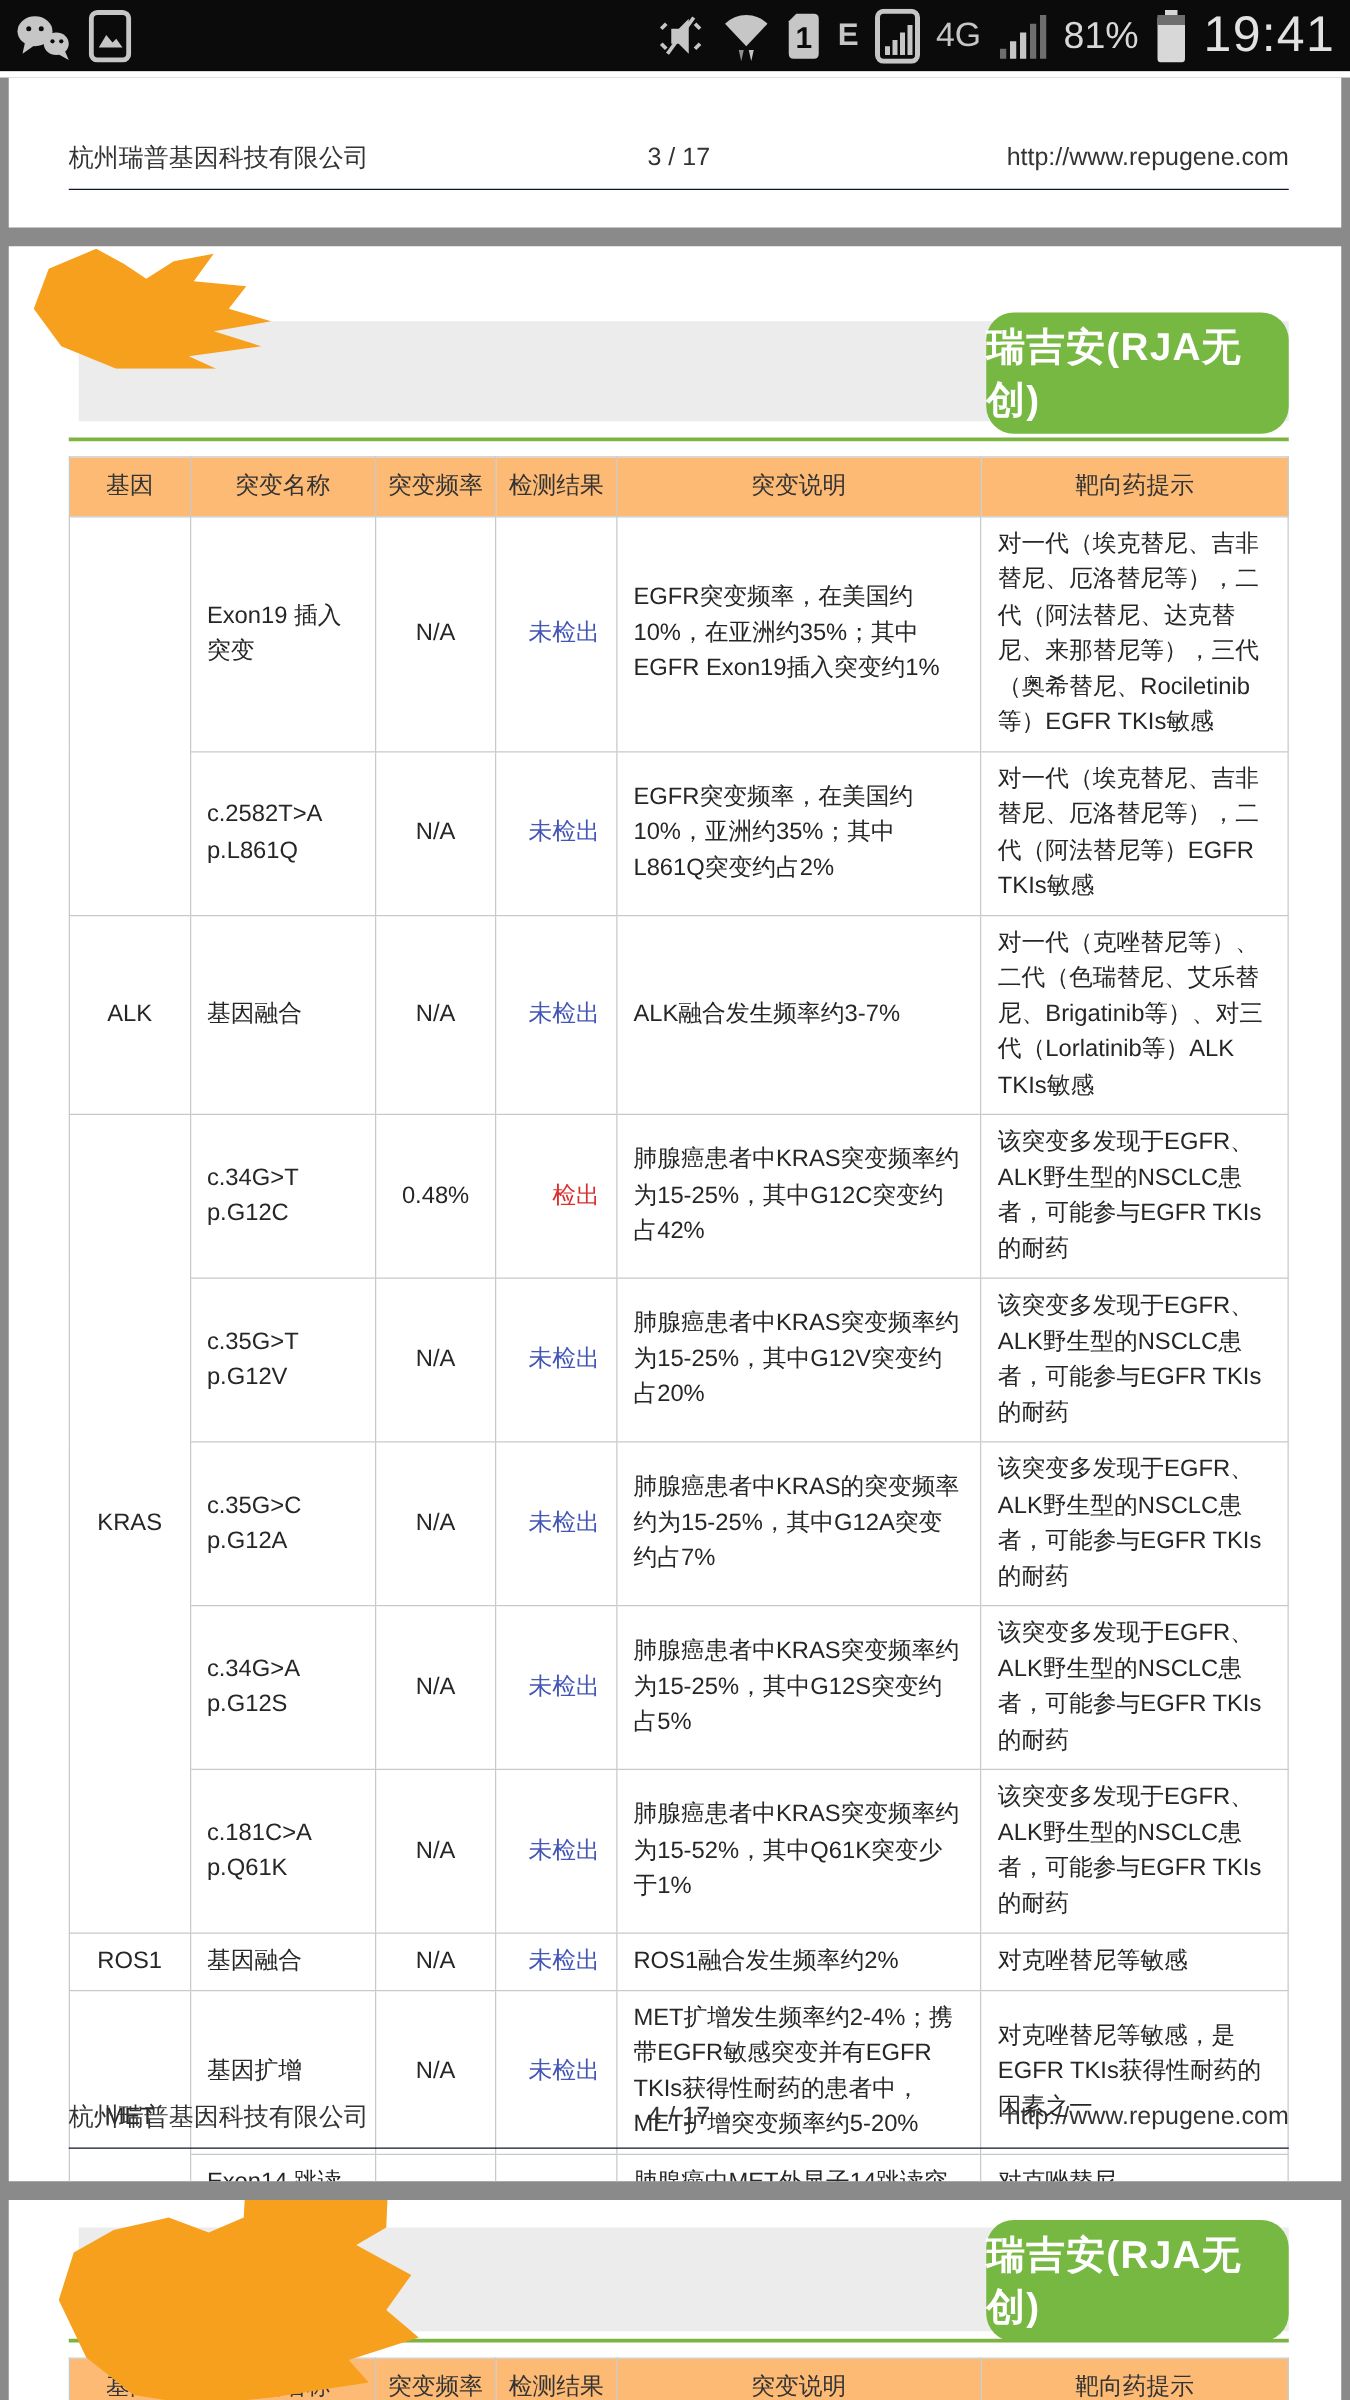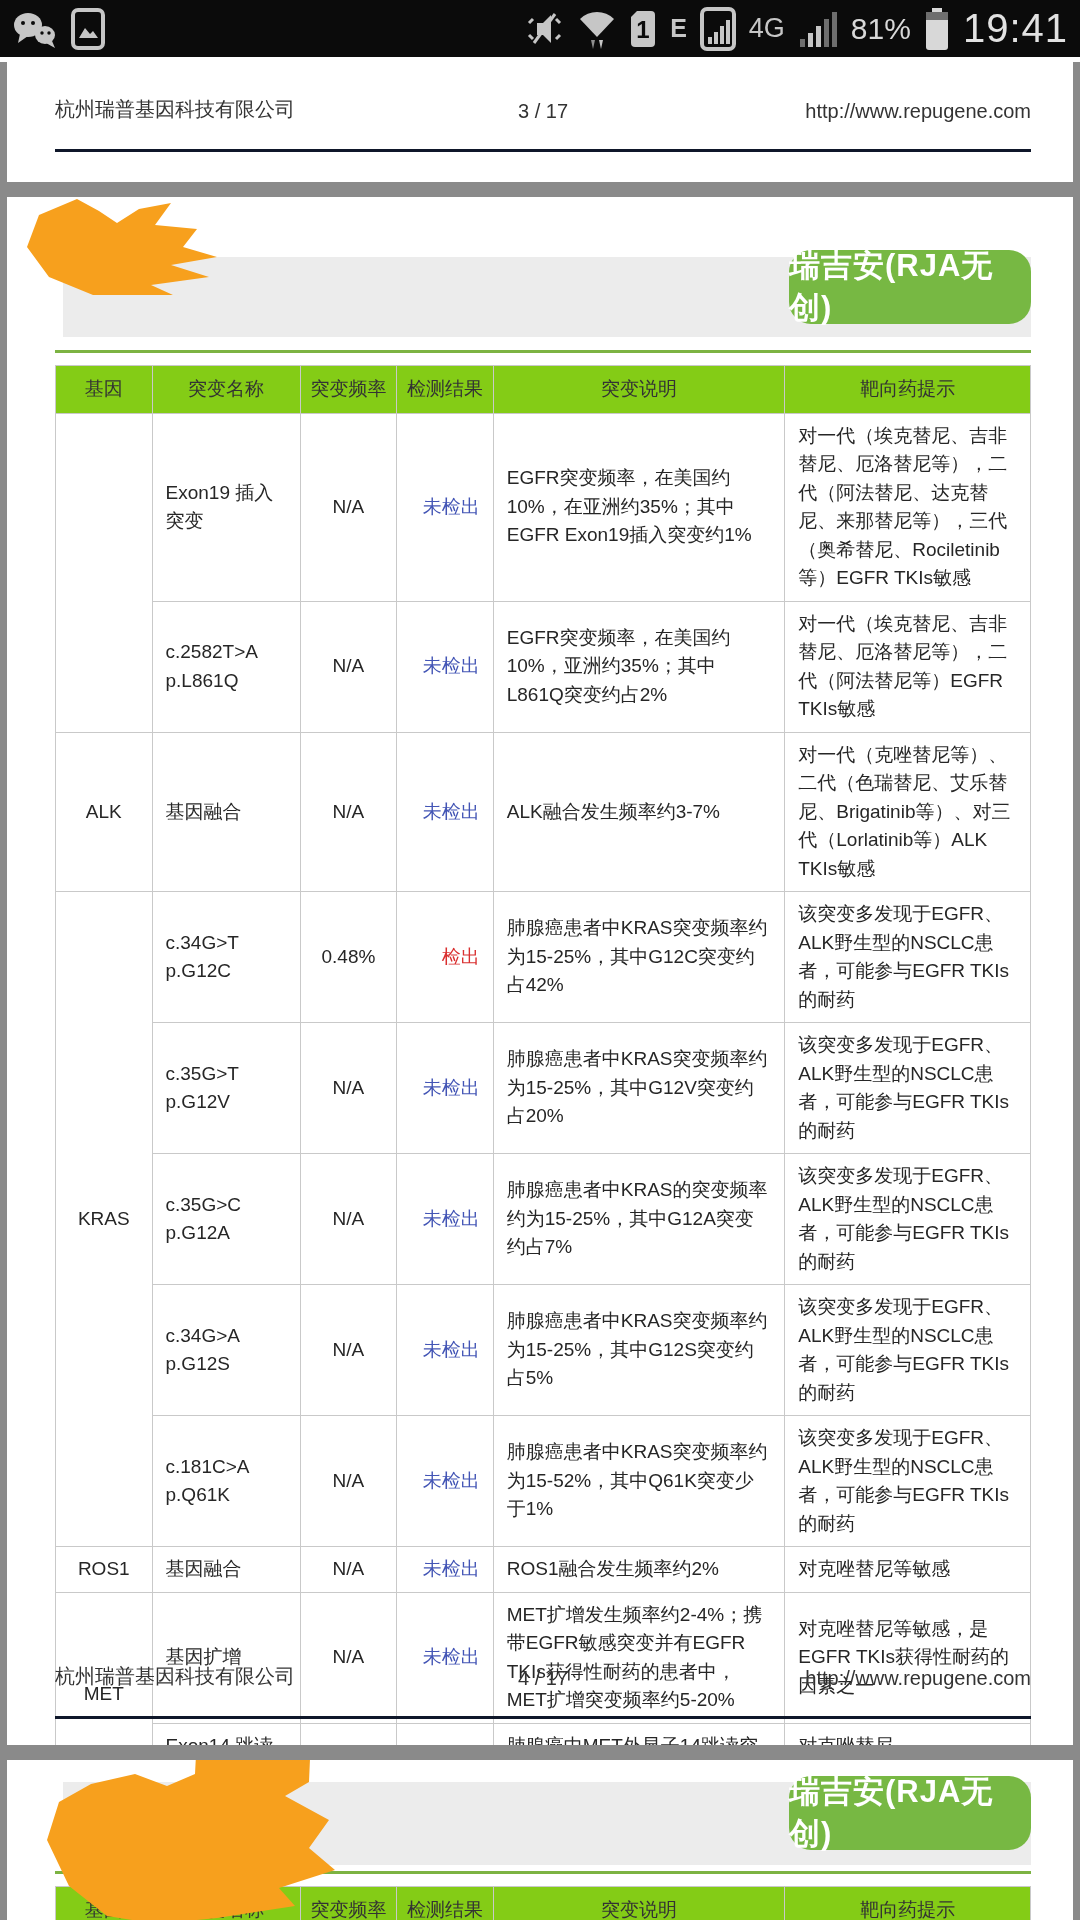--- a/index.html
+++ b/index.html
@@ -17,43 +17,43 @@
   
   .viewer{position:absolute;top:57px;left:0;right:0;bottom:0;background:#8a8a8a}
   .topstrip{height:5px;background:#ffffff}
   .page{background:#ffffff;margin:0 7px;position:relative;overflow:hidden}
   .page3{height:120px}
   .page4{height:1548px}
   .page5{height:160px}
   .sep{height:15px}
 
   
-  .pfooter{position:absolute;left:48px;right:42px;border-bottom:3px solid #0f172a;padding-bottom:26px;display:flex;align-items:flex-end;font-size:20px;color:#333}
+  .pfooter{position:absolute;left:48px;right:42px;border-bottom:1px solid #0f172a;padding-bottom:11px;display:flex;align-items:center;font-size:20px;color:#333}
   .pfooter .fc{flex:1;text-align:left}
   .pfooter .fp{white-space:nowrap}
   .pfooter .fu{flex:1;text-align:right}
   .page3 .pfooter{bottom:30px}
   .page4 .pfooter{bottom:26px}
 
   
   .phead{position:relative;margin:0 42px 0 48px;border-bottom:3px solid #7cb342}
   .p4head{height:153px}
   .p5head{height:111px}
   .band{position:absolute;left:8px;right:0;background:#ececec}
   .p4head .band{top:60px;bottom:13px}
   .p5head .band{top:22px;bottom:6px}
-  .badge{position:absolute;right:0;width:242px;height:74px;background:#77b843;border-radius:22px;color:#fff;display:flex;align-items:center;justify-content:center;font-size:31px;font-weight:bold;letter-spacing:1px}
+  .badge{position:absolute;right:0;width:242px;height:97px;background:#77b843;border-radius:22px;color:#fff;display:flex;align-items:center;justify-content:center;font-size:31px;font-weight:bold;letter-spacing:1px}
   .p4head .badge{top:53px}
   .p5head .badge{top:16px}
 
   
   .content{padding:0 42px 0 48px}
   table.mut{border-collapse:collapse;width:100%;table-layout:fixed;font-size:19px;color:#262626;margin-top:12px}
   table.mut th,table.mut td{border:1px solid #c9c9c9;padding:8px 13px;vertical-align:middle;line-height:1.5;box-sizing:border-box}
-  table.mut thead th{background:#84cc16;font-weight:normal;color:#333;padding:9px 4px;text-align:center}
+  table.mut thead th{background:#fdba74;font-weight:normal;color:#333;padding:9px 4px;text-align:center}
   td.gene{text-align:center}
   td.name{text-align:left;white-space:pre-line}
   td.freq{text-align:center}
   td.result{text-align:right}
   td.result.detected{color:#d92f2f}
   td.result.not-detected{color:#4355b5}
   td.desc,td.drug{text-align:left}
 
   
   .scribble{position:absolute;z-index:6}

